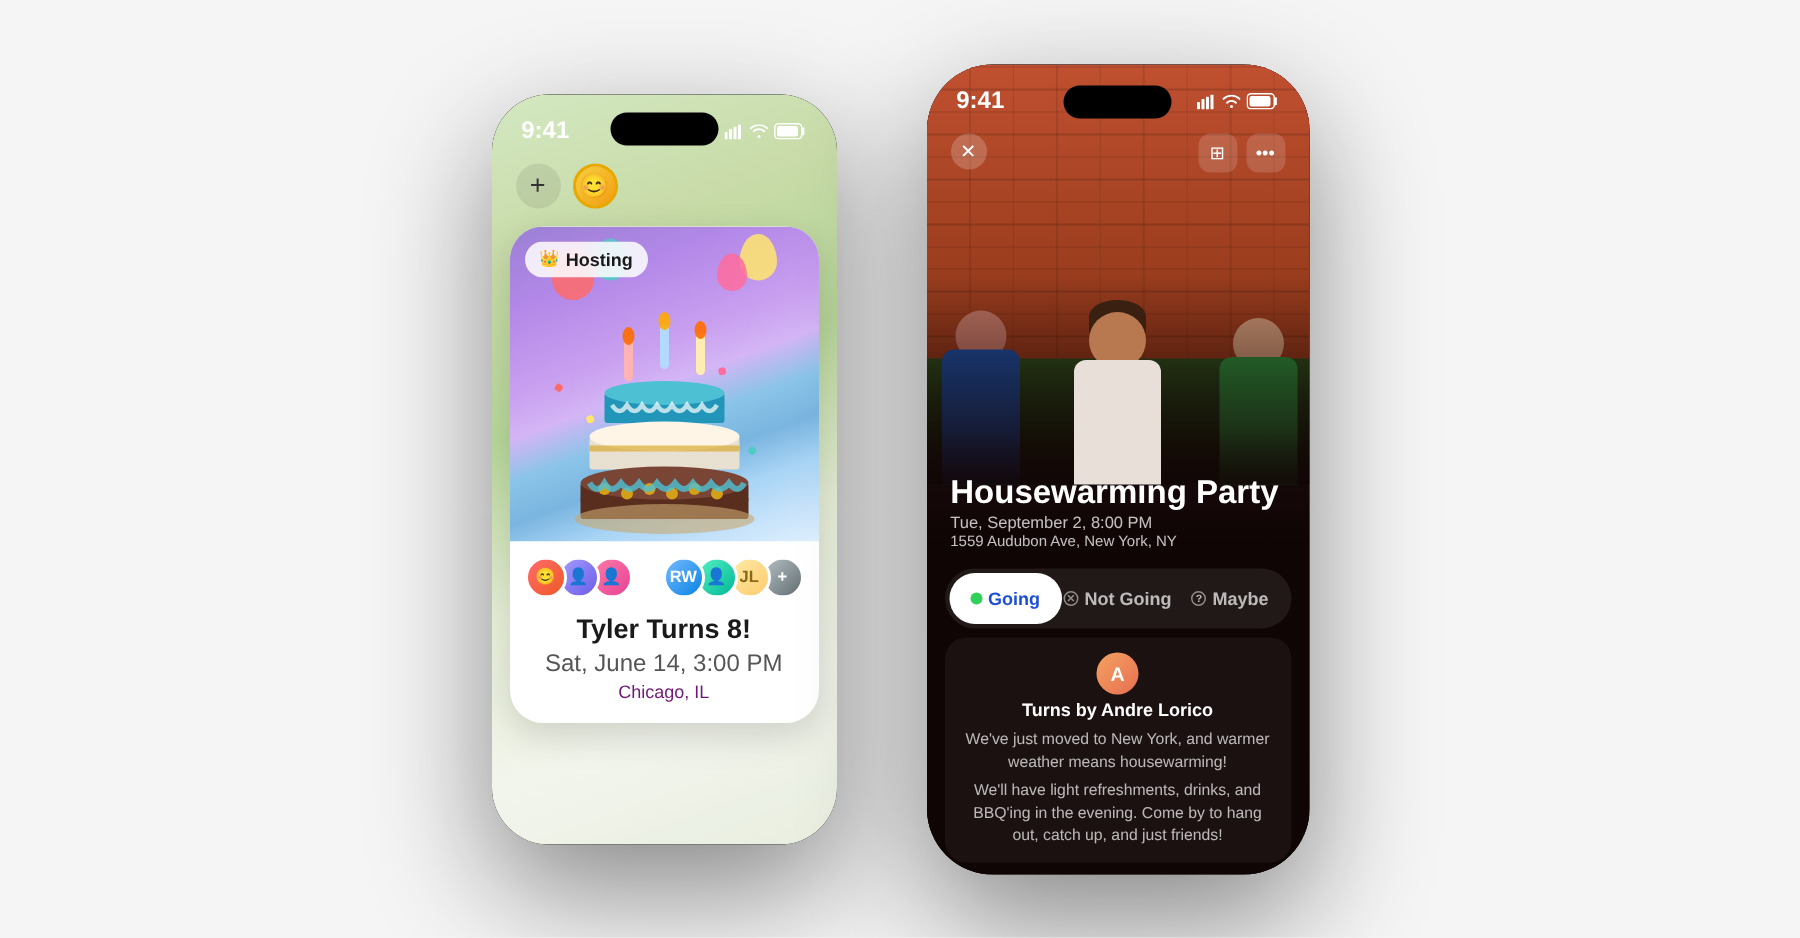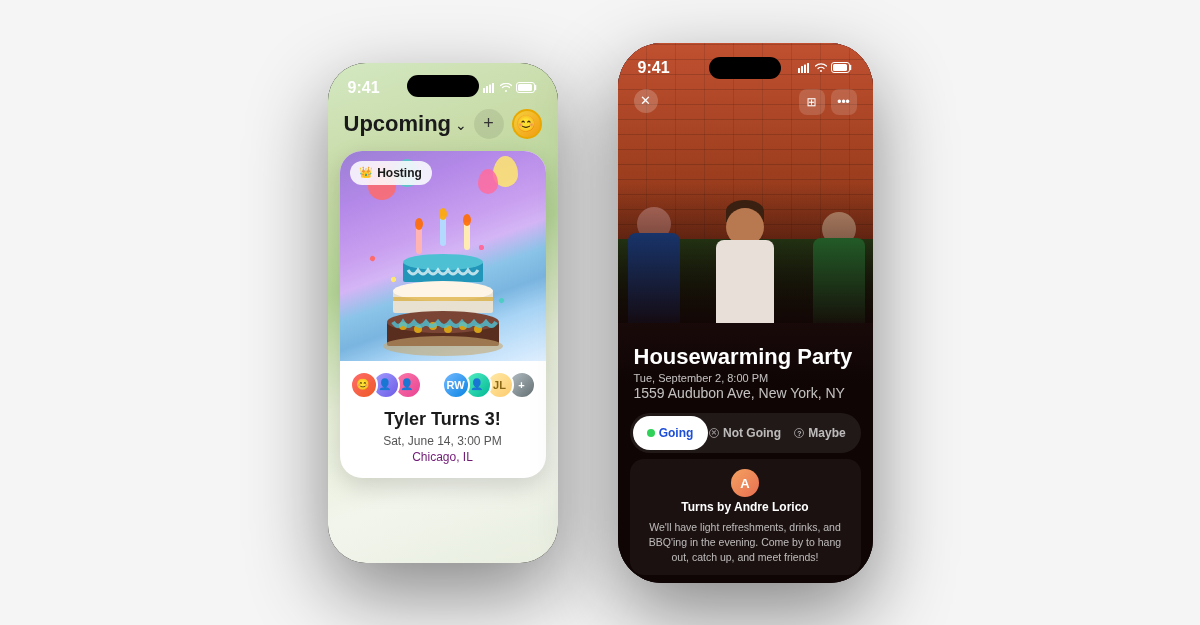--- a/index.html
+++ b/index.html
@@ -265,21 +265,21 @@
     }
 
     .event-name {
       font-size: 18px;
       font-weight: 700;
       color: #1a1a1a;
       margin-bottom: 4px;
     }
 
     .event-date {
-      font-size: 12px;
+      font-size: 16px;
       color: #555;
       margin-bottom: 2px;
     }
 
     .event-location {
       font-size: 12px;
       color: #701a75;
     }
 
     
@@ -503,21 +503,21 @@
       margin-top: 12px;
     }
 
     .detail-date {
       font-size: 11px;
       color: rgba(255,255,255,0.75);
       margin-top: 3px;
     }
 
     .detail-location {
-      font-size: 14px;
+      font-size: 10px;
       color: rgba(255,255,255,0.75);
       margin-top: 1px;
     }
 
     
     .rsvp-row {
       display: flex;
       gap: 0;
       margin: 8px 12px 6px;
       background: rgba(255,255,255,0.08);
@@ -656,24 +656,20 @@
           </svg>
           <svg width="22" height="11" viewBox="0 0 22 11">
             <rect x="0.5" y="0.5" width="18" height="10" rx="2.5" ry="2.5" fill="none" stroke="white" stroke-width="1"></rect>
             <rect x="2" y="2" width="14" height="7" rx="1.5" fill="white"></rect>
             <path d="M19.5 3.5v4" stroke="white" stroke-width="1.5" stroke-linecap="round"></path>
           </svg>
         </div>
       </div>
 
       <div class="phone1-header">
-        <div class="header-title-area">
-          <span class="upcoming-title">Upcoming</span>
-          <span class="chevron-down">⌄</span>
-        </div>
         <div class="header-actions">
           <div class="add-btn">+</div>
           <div class="avatar-btn">😊</div>
         </div>
       </div>
 
       <div class="event-card">
         <div class="event-card-image">
           <div class="cake-scene">
 
@@ -736,21 +732,21 @@
           <div class="attendee-avatar av1">😊</div>
           <div class="attendee-avatar av2">👤</div>
           <div class="attendee-avatar av3">👤</div>
           <div class="attendee-avatar av4">RW</div>
           <div class="attendee-avatar av5">👤</div>
           <div class="attendee-avatar av6">JL</div>
           <div class="attendee-avatar av7">+</div>
         </div>
 
         <div class="event-info">
-          <div class="event-name">Tyler Turns 3!</div>
+          <div class="event-name">Tyler Turns 8!</div>
           <div class="event-date">Sat, June 14, 3:00 PM</div>
           <div class="event-location">Chicago, IL</div>
         </div>
       </div>
     </div>
   </div>
 </div>
 
 <div class="phone" style="width:255px; height:540px; border-radius:44px;">
   <div class="phone-inner" style="border-radius:44px;">
@@ -834,18 +830,19 @@
             <div class="rsvp-maybe-icon">?</div>
             <span>Maybe</span>
           </div>
         </div>
 
         <div class="host-section">
           <div class="host-row">
             <div class="host-avatar">A</div>
             <div class="host-name">Turns by Andre Lorico</div>
           </div>
-          <div class="host-desc2">We'll have light refreshments, drinks, and BBQ'ing in the evening. Come by to hang out, catch up, and meet friends!</div>
+          <div class="host-desc">We've just moved to New York, and warmer weather means housewarming!</div>
+          <div class="host-desc2">We'll have light refreshments, drinks, and BBQ'ing in the evening. Come by to hang out, catch up, and just friends!</div>
         </div>
       </div>
     </div>
   </div>
 </div>
 
 </body></html>

